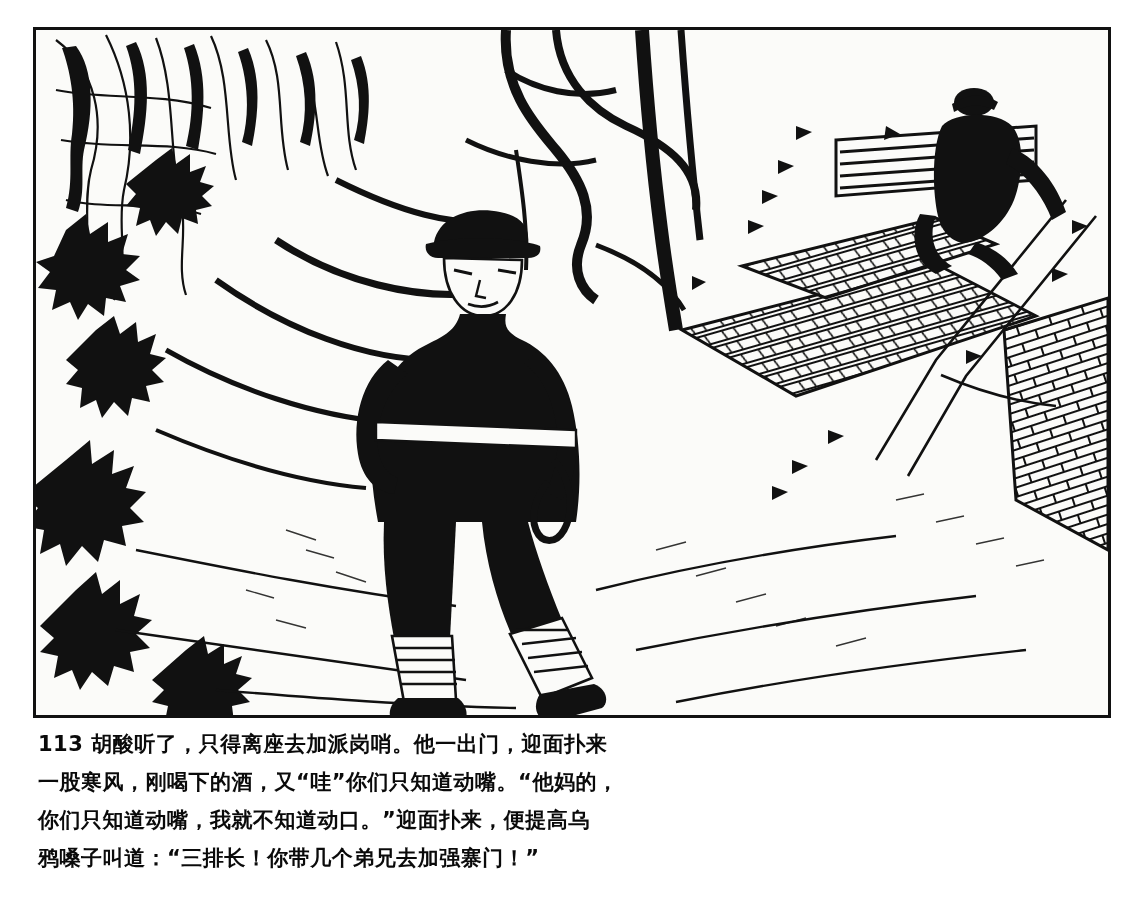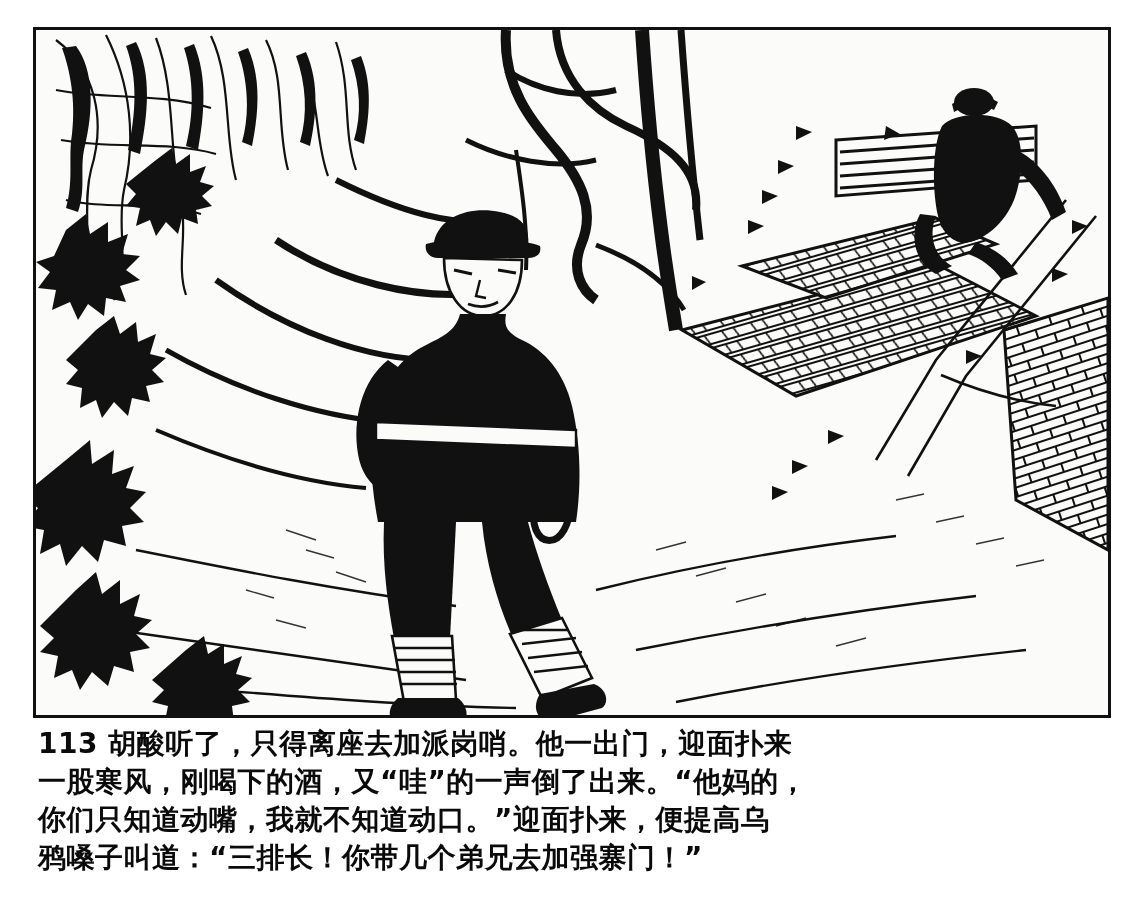--- a/index.html
+++ b/index.html
@@ -40,21 +40,21 @@
   .caption {
     position: absolute;
     left: 38px;
     top: 725px;
     width: 1065px;
     height: 160px;
     color: #0a0a0a;
   }
   .caption-line {
     font-family: "DejaVu Sans", "Liberation Sans", sans-serif;
-    font-size: 28px;
+    font-size: 21px;
     line-height: 38px;
     letter-spacing: 0.5px;
     white-space: nowrap;
     font-weight: 600;
   }
 </style>
 </head>
 <body>
 
 <div class="page">
@@ -215,18 +215,18 @@
       <g stroke="#111" stroke-width="1.4" fill="none" opacity="0.85">
         <path d="M250 500 l30 10 M270 520 l28 8 M300 542 l30 10 M210 560 l28 8 M240 590 l30 8"></path>
         <path d="M620 520 l30 -8 M660 546 l30 -8 M700 572 l30 -8 M740 596 l30 -8 M800 616 l30 -8"></path>
         <path d="M860 470 l28 -6 M900 492 l28 -6 M940 514 l28 -6 M980 536 l28 -6"></path>
       </g>
     </svg>
   </div>
 
   <div class="caption">
     <div class="caption-line">113 胡酸听了，只得离座去加派岗哨。他一出门，迎面扑来</div>
-    <div class="caption-line">一股寒风，刚喝下的酒，又“哇”的一声倒了出来。“他妈的，</div>
+    <div class="caption-line">一股寒风，刚喝下的酒，又“哇”你们只知道动嘴。“他妈的，</div>
     <div class="caption-line">你们只知道动嘴，我就不知道动口。”迎面扑来，便提高乌</div>
     <div class="caption-line">鸦嗓子叫道：“三排长！你带几个弟兄去加强寨门！”</div>
   </div>
 
 </div>
 
 </body></html>

